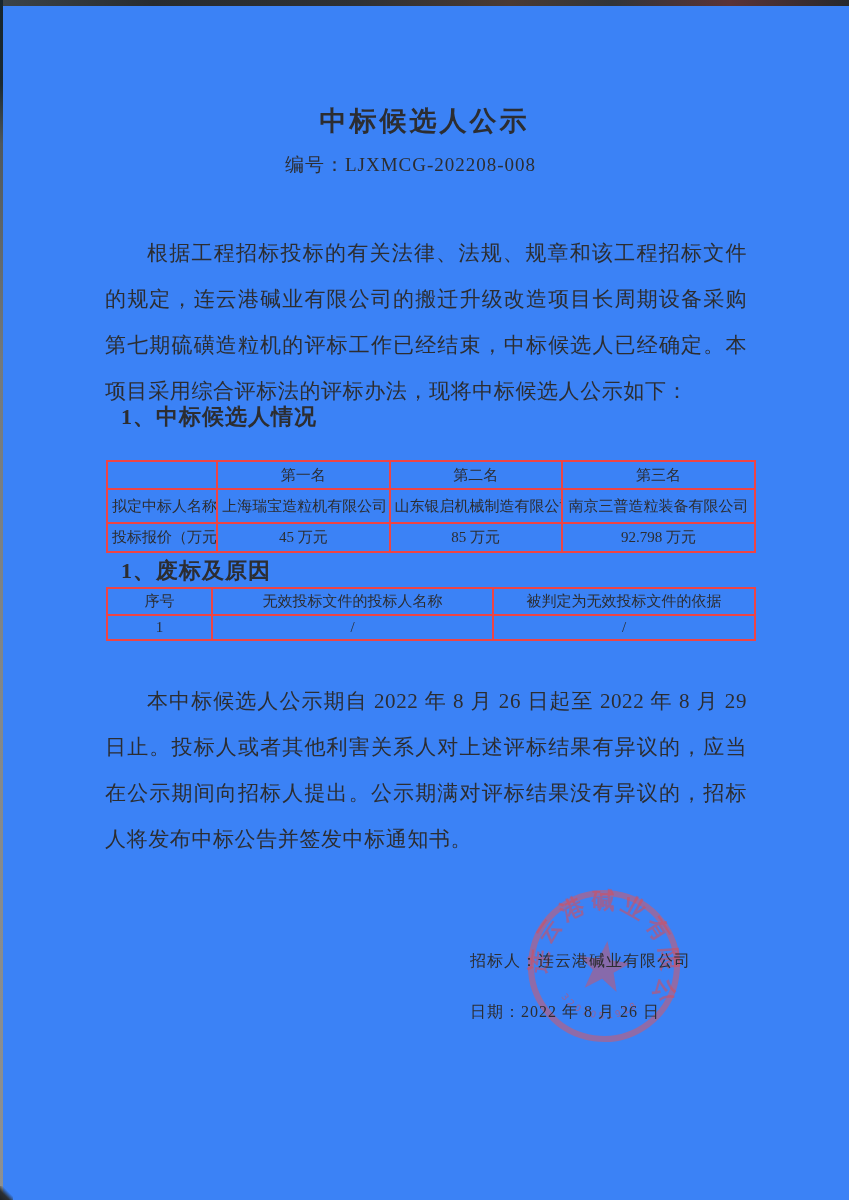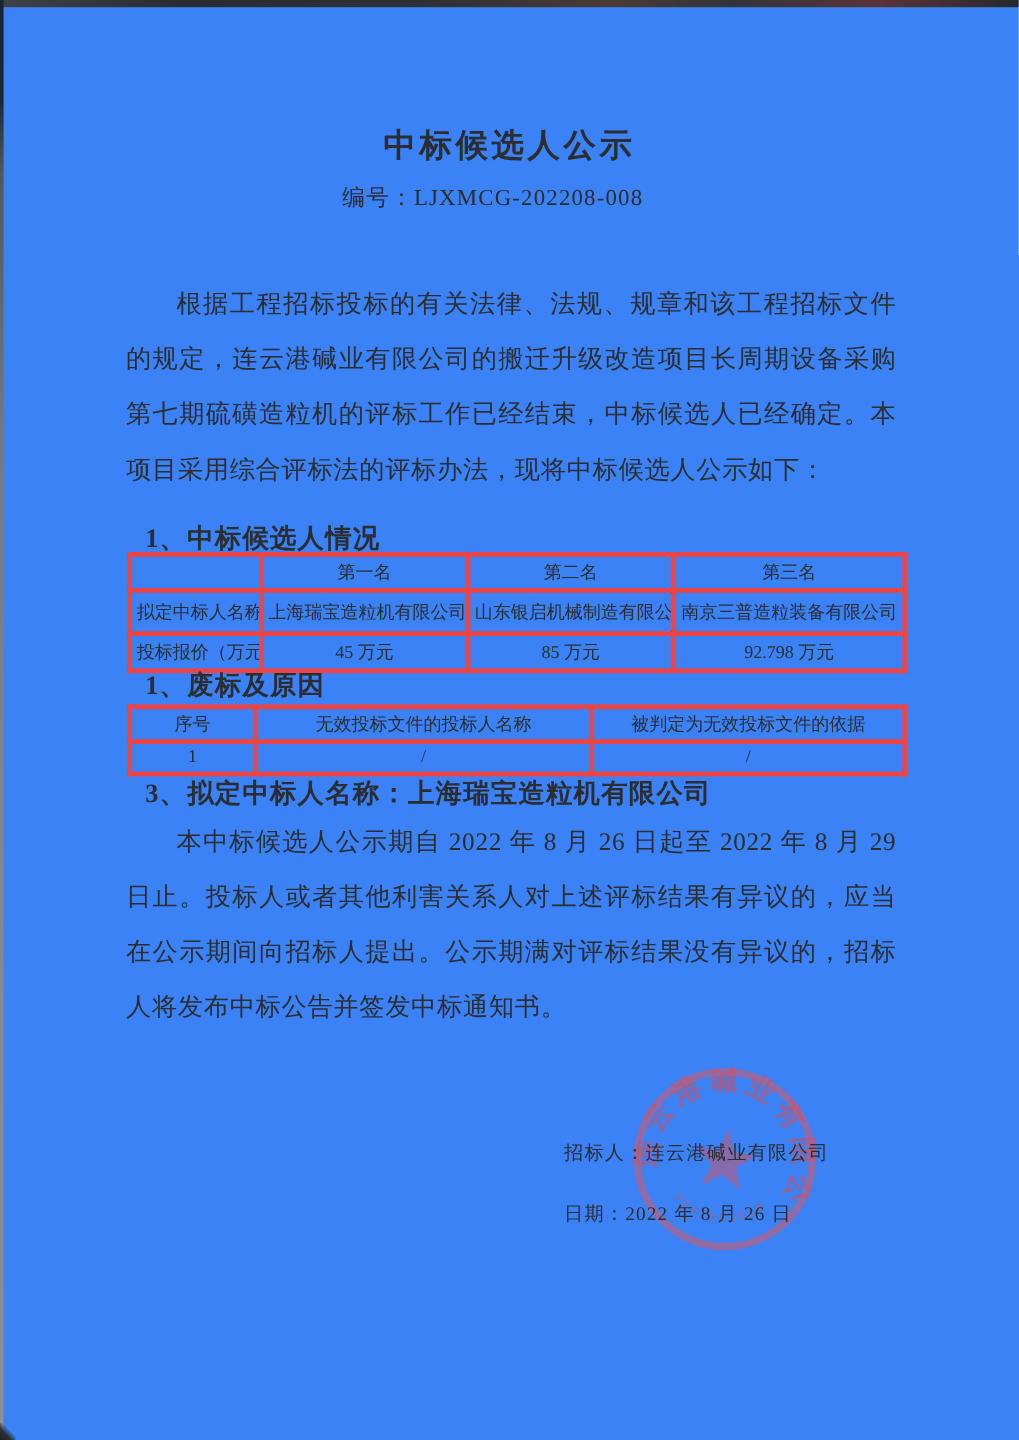--- a/index.html
+++ b/index.html
@@ -39,30 +39,30 @@
     position:absolute;left:105px;width:642px;margin:0;
     font-size:21px;line-height:46px;
     text-align:justify;text-indent:2em;letter-spacing:.6px;
   }
   .intro{top:230px;}
   .closing{top:678px;}
   .heading{
     position:absolute;left:121px;margin:0;
     font-size:22px;font-weight:bold;letter-spacing:1px;
   }
-  .sec1{top:434px;}
+  .sec1{top:402px;}
   .sec2{top:556px;}
   .sec3{top:646px;}
   table.tbl{
     position:absolute;left:106px;width:650px;
     border-collapse:collapse;table-layout:fixed;
     font-size:15px;text-align:center;color:#2c2d31;
   }
   table.tbl td{
-    border:4px solid #ef4444;
+    border:2px solid #ef4444;
     padding:0 4px;
     overflow:hidden;white-space:nowrap;
   }
   .t1{top:460px;}
   .t1 tr.hd td{height:26px;}
   .t1 tr.r1 td{height:32px;}
   .t1 tr.r2 td{height:27px;}
   .t2{top:587px;}
   .t2 tr.hd td{height:25px;}
   .t2 tr.r1 td{height:23px;}
@@ -147,21 +147,20 @@
         <td>被判定为无效投标文件的依据</td>
       </tr>
       <tr class="r1">
         <td>1</td>
         <td>/</td>
         <td>/</td>
       </tr>
     </tbody>
   </table>
 
-  <h2 class="heading sec3">3、拟定中标人名称：上海瑞宝造粒机有限公司</h2>
 
   <p class="para closing">本中标候选人公示期自 2022 年 8 月 26 日起至 2022 年 8 月 29 日止。投标人或者其他利害关系人对上述评标结果有异议的，应当在公示期间向招标人提出。公示期满对评标结果没有异议的，招标人将发布中标公告并签发中标通知书。</p>
 
   <div class="seal">
     <svg width="160" height="160" viewBox="0 0 158 158">
       <defs>
         <path id="sealArcTop" d="M 25.4,98.5 A 57,57 0 1 1 132.6,98.5" fill="none"></path>
         <path id="sealArcBottom" d="M 36.4,108.8 A 52,52 0 0 0 121.6,108.8" fill="none"></path>
       </defs>
       <circle cx="79" cy="79" r="72" fill="none" stroke="rgba(214,90,103,0.55)" stroke-width="6"></circle>

